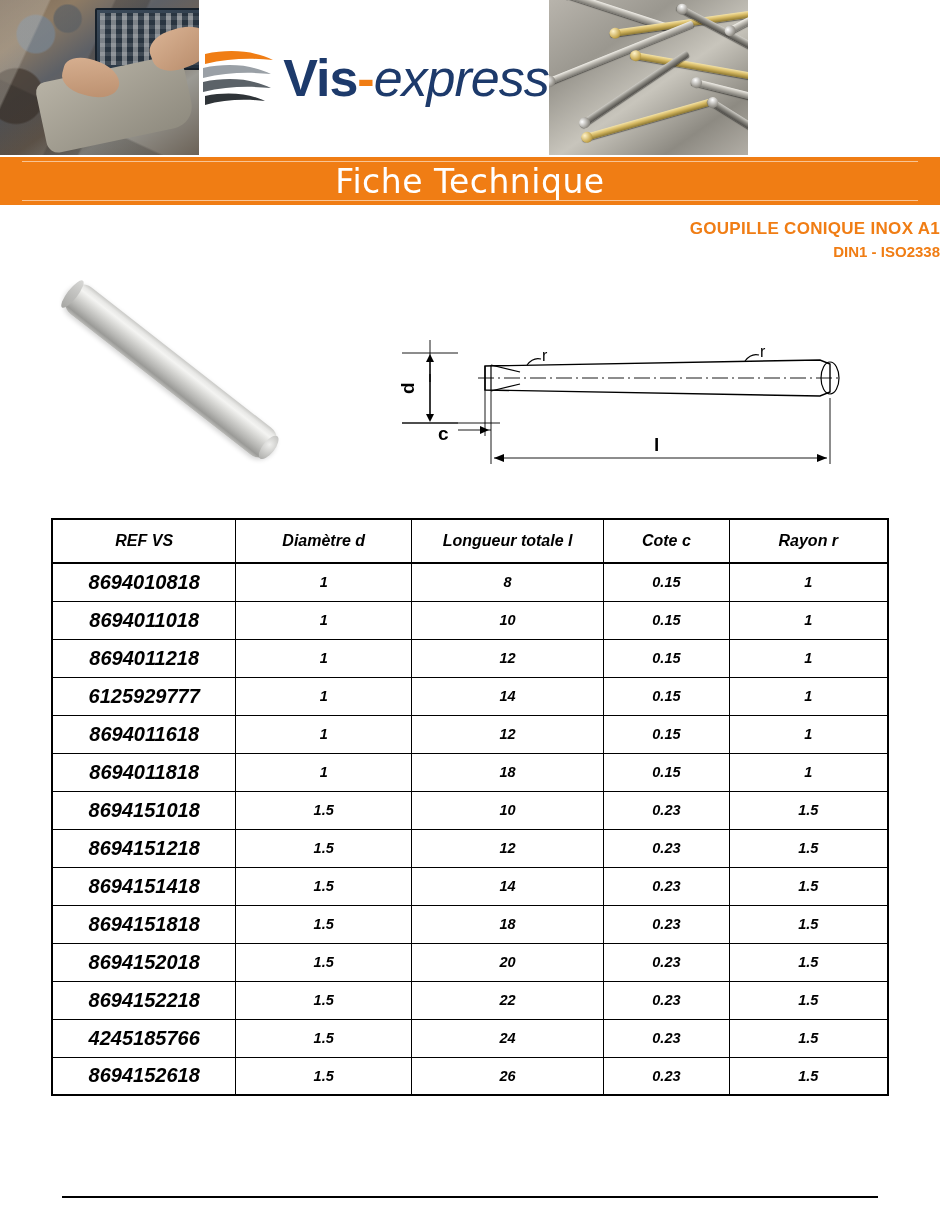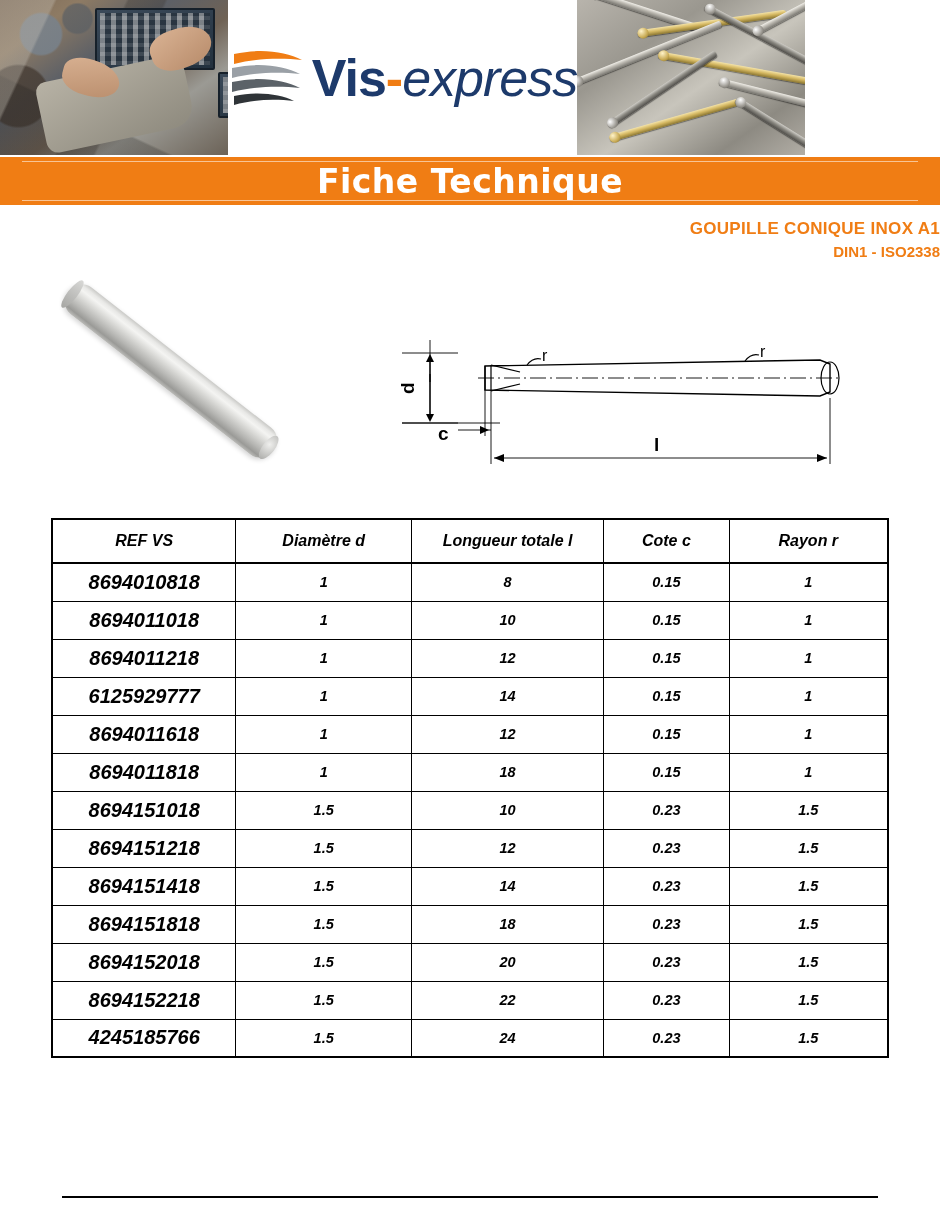--- a/index.html
+++ b/index.html
@@ -14,21 +14,21 @@
     width: 940px; height: 1214px;
     overflow: hidden;
     background: #fff;
   }
 
   
   .header {
     position: relative;
     display: flex;
     height: 155px;
-    width: 805px;
+    width: 748px;
   }
   .header-photo {
     position: relative;
     overflow: hidden;
   }
   .header-photo.left { width: 290px; }
   .header-photo.right { width: 290px; }
   .header-logo {
     flex: 1;
     background: #ffffff;
@@ -148,21 +148,21 @@
     left: 22px; right: 22px;
     height: 1px;
     background: rgba(255,255,255,0.55);
   }
   .title-bar .inner-line-top { top: 4px; }
   .title-bar .inner-line-bottom { bottom: 4px; }
   .title-bar h1 {
     margin: 17px;
     color: #ffffff;
     font-size: 33px;
-    font-weight: bold;
+    font-weight: normal;
     font-family: "DejaVu Sans", sans-serif;
     letter-spacing: 0.5px;
   }
 
   
   .subtitle {
     text-align: right;
     margin-top: 14px;
   }
   .subtitle .line1 {
@@ -465,18 +465,25 @@
             <td>0.23</td>
             <td>1.5</td>
           </tr>
           <tr>
             <td>4245185766</td>
             <td>1.5</td>
             <td>24</td>
             <td>0.23</td>
             <td>1.5</td>
           </tr>
+          <tr>
+            <td>8694152618</td>
+            <td>1.5</td>
+            <td>26</td>
+            <td>0.23</td>
+            <td>1.5</td>
+          </tr>
         </tbody>
     </table>
   </div>
 
   <div class="footer-rule"></div>
 </div>
 
 </body></html>

